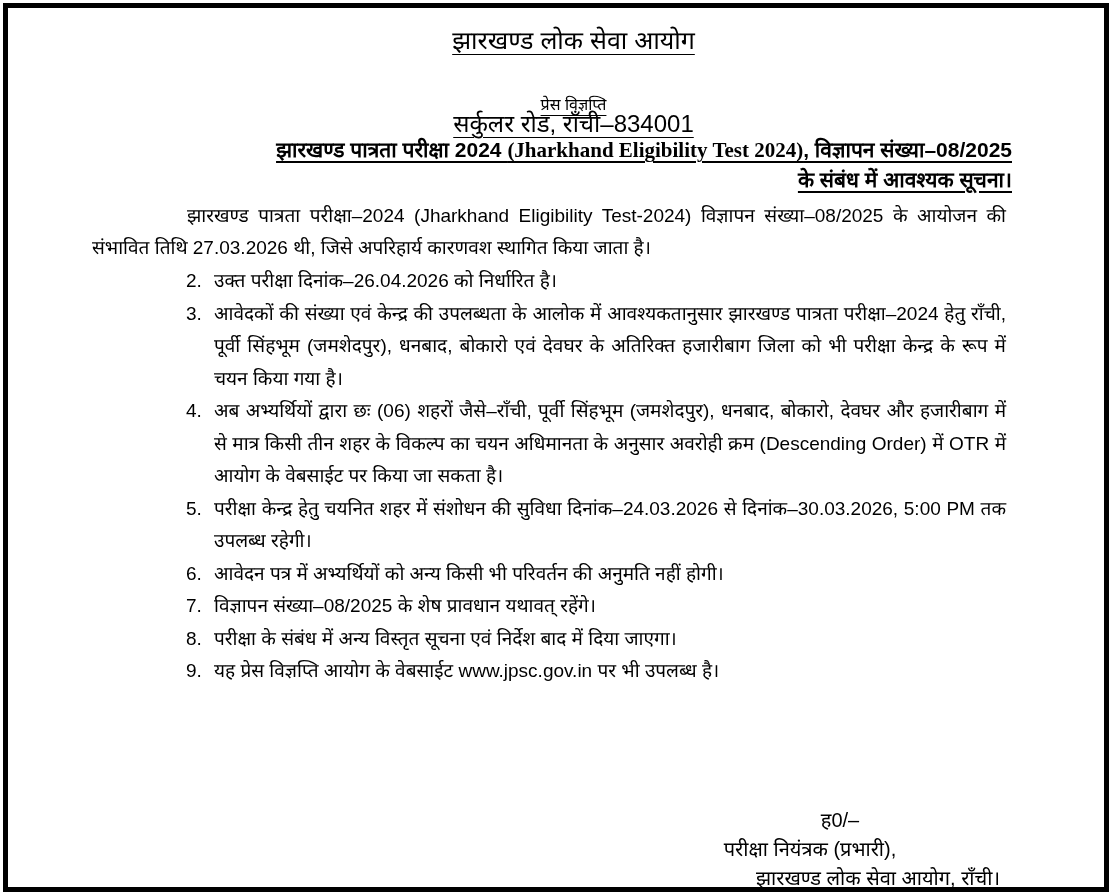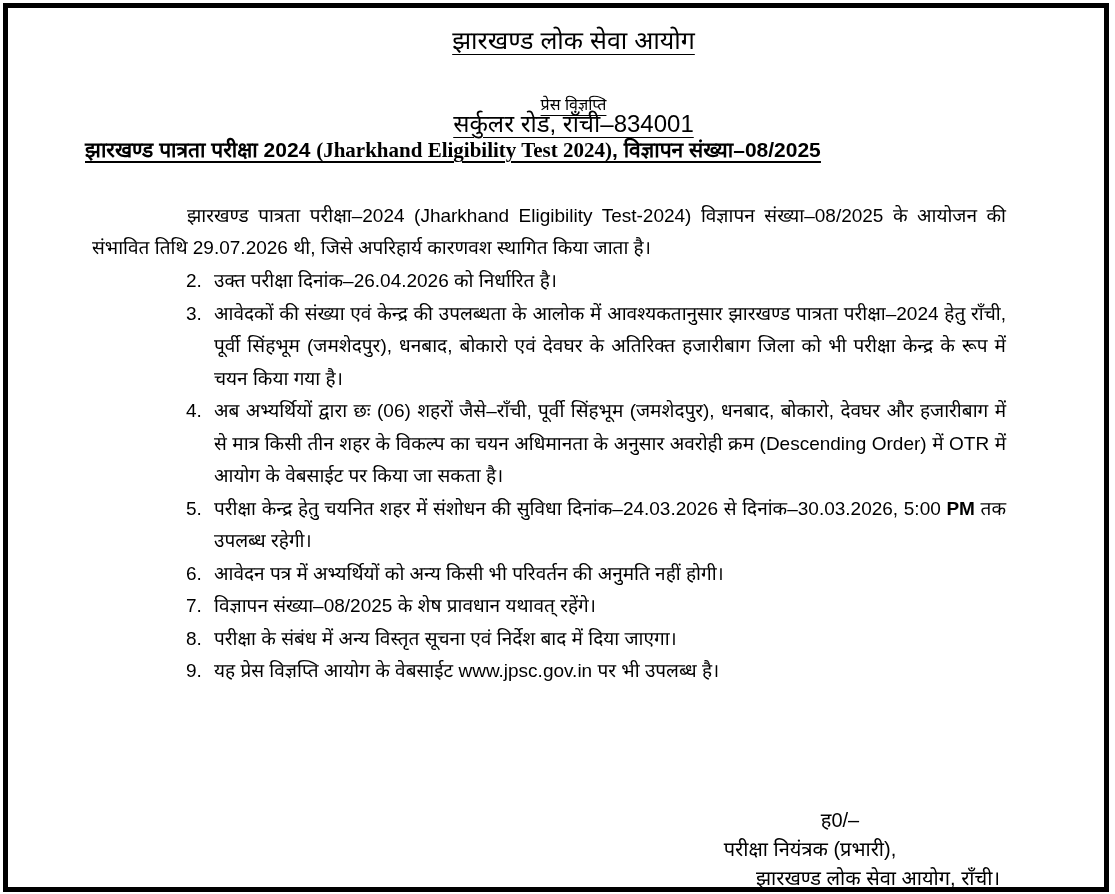--- a/index.html
+++ b/index.html
@@ -5,50 +5,51 @@
   html, body { margin: 0; padding: 0; background: #ffffff; }
   body { width: 1115px; height: 894px; position: relative; overflow: hidden;
          font-family: "Liberation Sans", "DejaVu Sans", sans-serif; color: #000; }
   .frame { position: absolute; left: 3px; top: 3px; width: 1096px; height: 879px;
            border: 5px solid #000; box-sizing: content-box; }
   .hdr { position: absolute; left: 16px; width: 1115px; text-align: center; }
   .hdr span { text-decoration: underline; text-underline-offset: 5px; text-decoration-thickness: 1px; }
   .h1 { top: 22px; font-size: 25px; }
   .h2 { top: 58px; font-size: 24px; margin-top: 48px; }
   .h3 { top: 93px; font-size: 16px; font-weight: normal; }
-  .subject { position: absolute; left: 85px; width: 915px; top: 135px; text-align: left;
+  .subject { position: absolute; left: 97px; width: 915px; top: 135px; text-align: right;
              font-size: 21px; font-weight: bold; line-height: 30px; }
   .subject span { text-decoration: underline; text-underline-offset: 4px; }
   .subject .eng { font-family: "Liberation Serif", serif; }
   .body-text { position: absolute; font-size: 19px; line-height: 32px; text-align: justify; }
   .p1 { left: 92px; top: 200px; width: 914px; text-indent: 95px; }
   .list { position: absolute; left: 186px; top: 265px; width: 820px; font-size: 19px; }
   .item { display: flex; line-height: 32.5px; }
   .num { width: 28px; flex: none; }
   .txt { flex: 1; text-align: justify; }
   .sig { position: absolute; left: 620px; width: 380px; font-size: 20px; line-height: 29px; text-align: center; margin-top: 17px; }
   .sig1 { top: 789px; padding-left: 60px; box-sizing: border-box; }
   .sig2 { top: 818px; }
   .sig3 { top: 847px; text-align: right; }
-  b.en { font-weight: bold; }
+  b.en { font-weight: normal; }
 </style>
 </head>
 <body>
 
 <div class="frame"></div>
 
 <div class="hdr h1"><span>झारखण्ड लोक सेवा आयोग</span></div>
 <div class="hdr h2"><span>सर्कुलर रोड, राँची–834001</span></div>
 <div class="hdr h3"><span>प्रेस विज्ञप्ति</span></div>
 
 <div class="subject">
   <span><span>झारखण्ड पात्रता परीक्षा 2024 </span><span class="eng">(Jharkhand Eligibility Test 2024)</span><span>, विज्ञापन संख्या–08/2025</span></span><br>
+  <span>के संबंध में आवश्यक सूचना।</span>
 </div>
 
-<div class="body-text p1">झारखण्ड पात्रता परीक्षा–2024 (Jharkhand Eligibility Test-2024) विज्ञापन संख्या–08/2025 के आयोजन की संभावित तिथि 29.07.2026 थी, जिसे अपरिहार्य कारणवश स्थागित किया जाता है।</div>
+<div class="body-text p1">झारखण्ड पात्रता परीक्षा–2024 (Jharkhand Eligibility Test-2024) विज्ञापन संख्या–08/2025 के आयोजन की संभावित तिथि 27.03.2026 थी, जिसे अपरिहार्य कारणवश स्थागित किया जाता है।</div>
 
 <div class="list">
   <div class="item">
     <span class="num">2.</span>
     <span class="txt">उक्त परीक्षा दिनांक–26.04.2026 को निर्धारित है।</span>
   </div>
   <div class="item">
     <span class="num">3.</span>
     <span class="txt">आवेदकों की संख्या एवं केन्द्र की उपलब्धता के आलोक में आवश्यकतानुसार झारखण्ड पात्रता परीक्षा–2024 हेतु राँची, पूर्वी सिंहभूम (जमशेदपुर), धनबाद, बोकारो एवं देवघर के अतिरिक्त हजारीबाग जिला को भी परीक्षा केन्द्र के रूप में चयन किया गया है।</span>
   </div>

